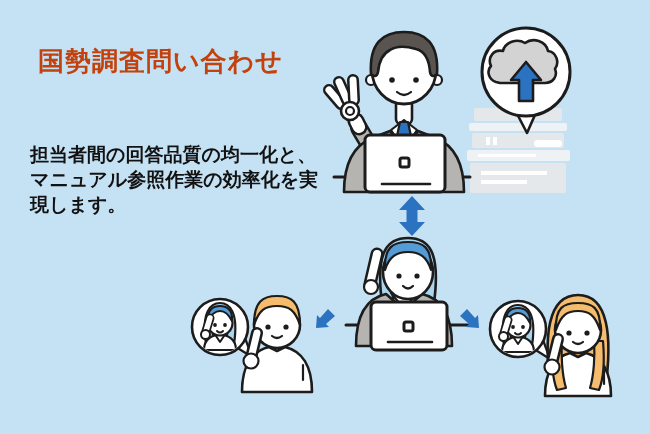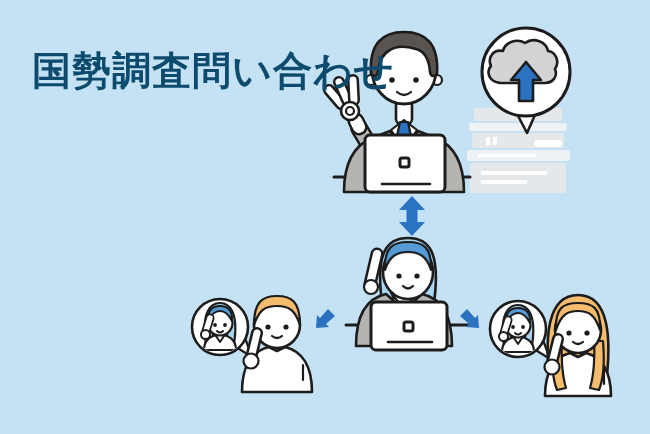--- a/index.html
+++ b/index.html
@@ -4,22 +4,22 @@
 <style>
   html,body{margin:0;padding:0;}
   #stage{
     position:relative;
     width:650px;height:434px;
     background:var(--background,#c5e2f4);
     overflow:hidden;
     font-family:"Liberation Sans","DejaVu Sans",sans-serif;
   }
   .title{
-    position:absolute;left:32px;top:44px;
-    font-size:39px;font-weight:800;color:#0c4a6e;
+    position:absolute;left:38px;top:44px;
+    font-size:26px;font-weight:800;color:#c2410c;
     letter-spacing:1px;white-space:nowrap;
   }
   .description{
     position:absolute;left:30px;top:142px;width:320px;
     font-size:19px;font-weight:700;color:#121212;
     line-height:1.32;white-space:pre-line;
   }
   #art{position:absolute;left:0;top:0;}
   
   .s{stroke:var(--outline,#1c1c1c);stroke-width:2.6;stroke-linecap:round;stroke-linejoin:round;}
@@ -203,13 +203,16 @@
         <g>
           <line class="s" x1="558" y1="339" x2="552" y2="363" style="stroke-width:12"></line>
           <line class="inw" x1="558" y1="339" x2="552" y2="363" style="stroke-width:7;stroke-linecap:round"></line>
           <circle class="fw s sw22" cx="552" cy="367" r="7.5"></circle>
         </g>
       </g>
     </g>
   </svg>
 
   <div class="title">国勢調査問い合わせ</div>
+  <div class="description">担当者間の回答品質の均一化と、
+マニュアル参照作業の効率化を実
+現します。</div>
 </div>
 
 </body></html>

